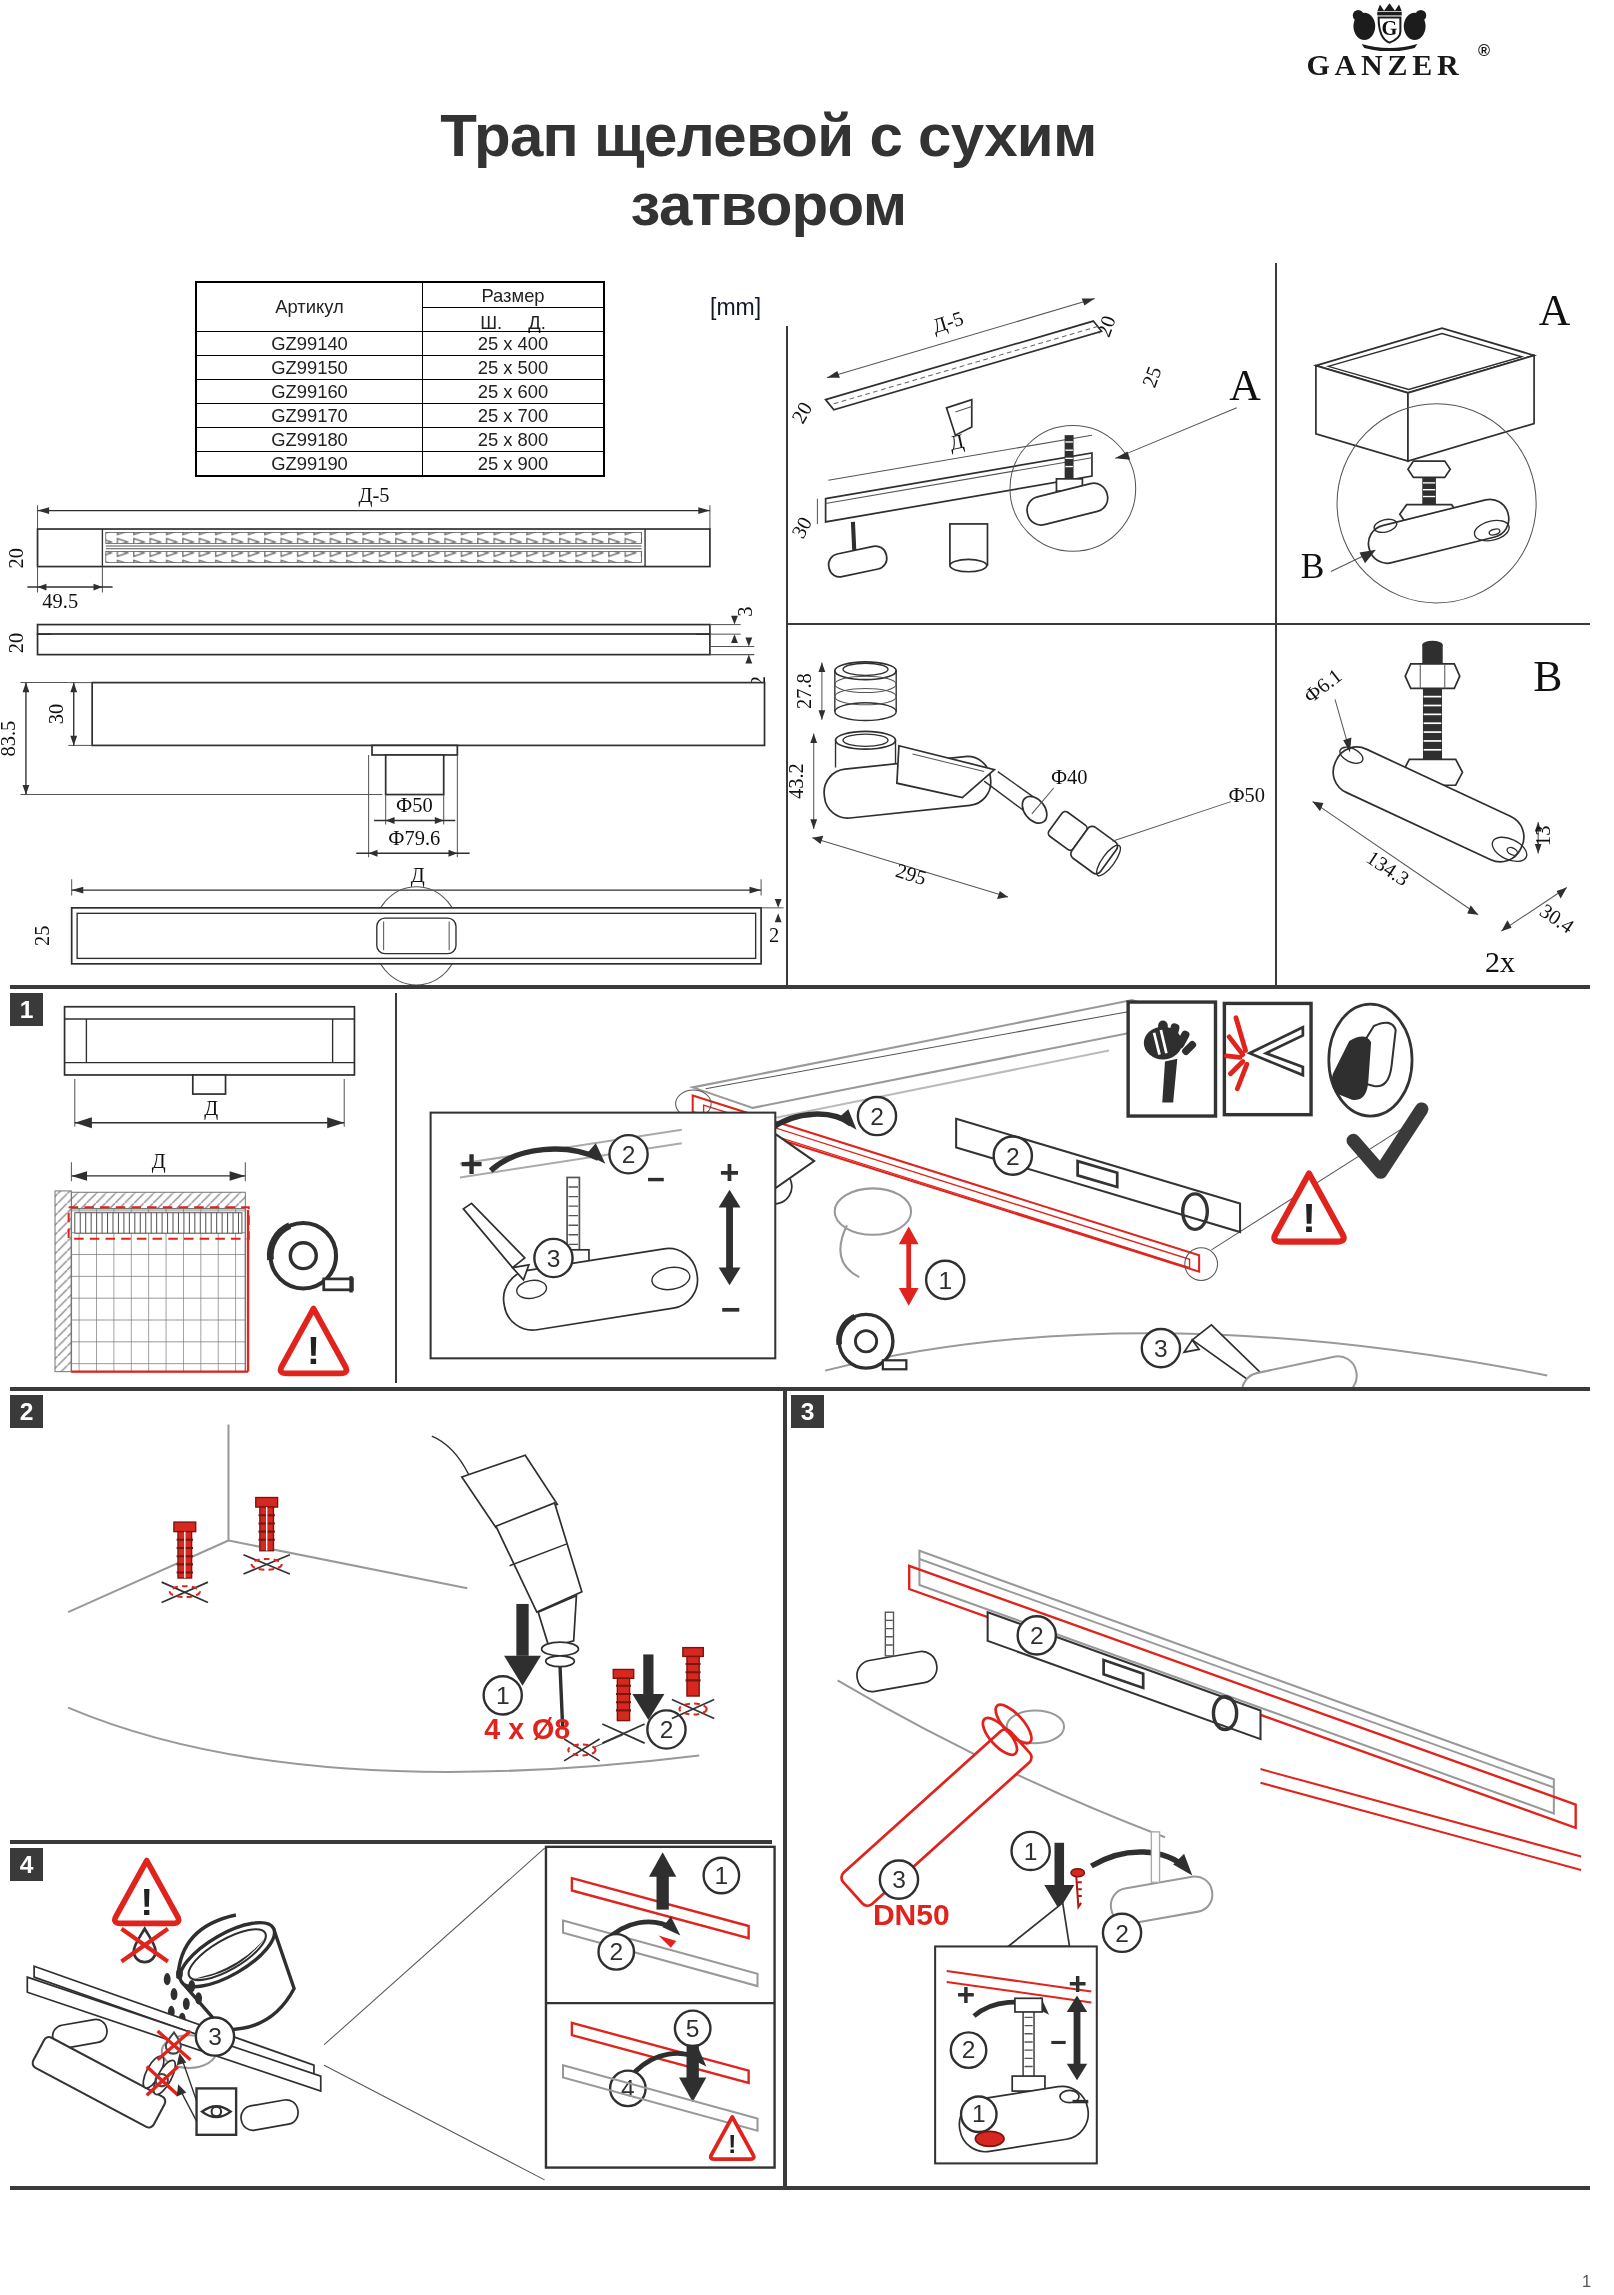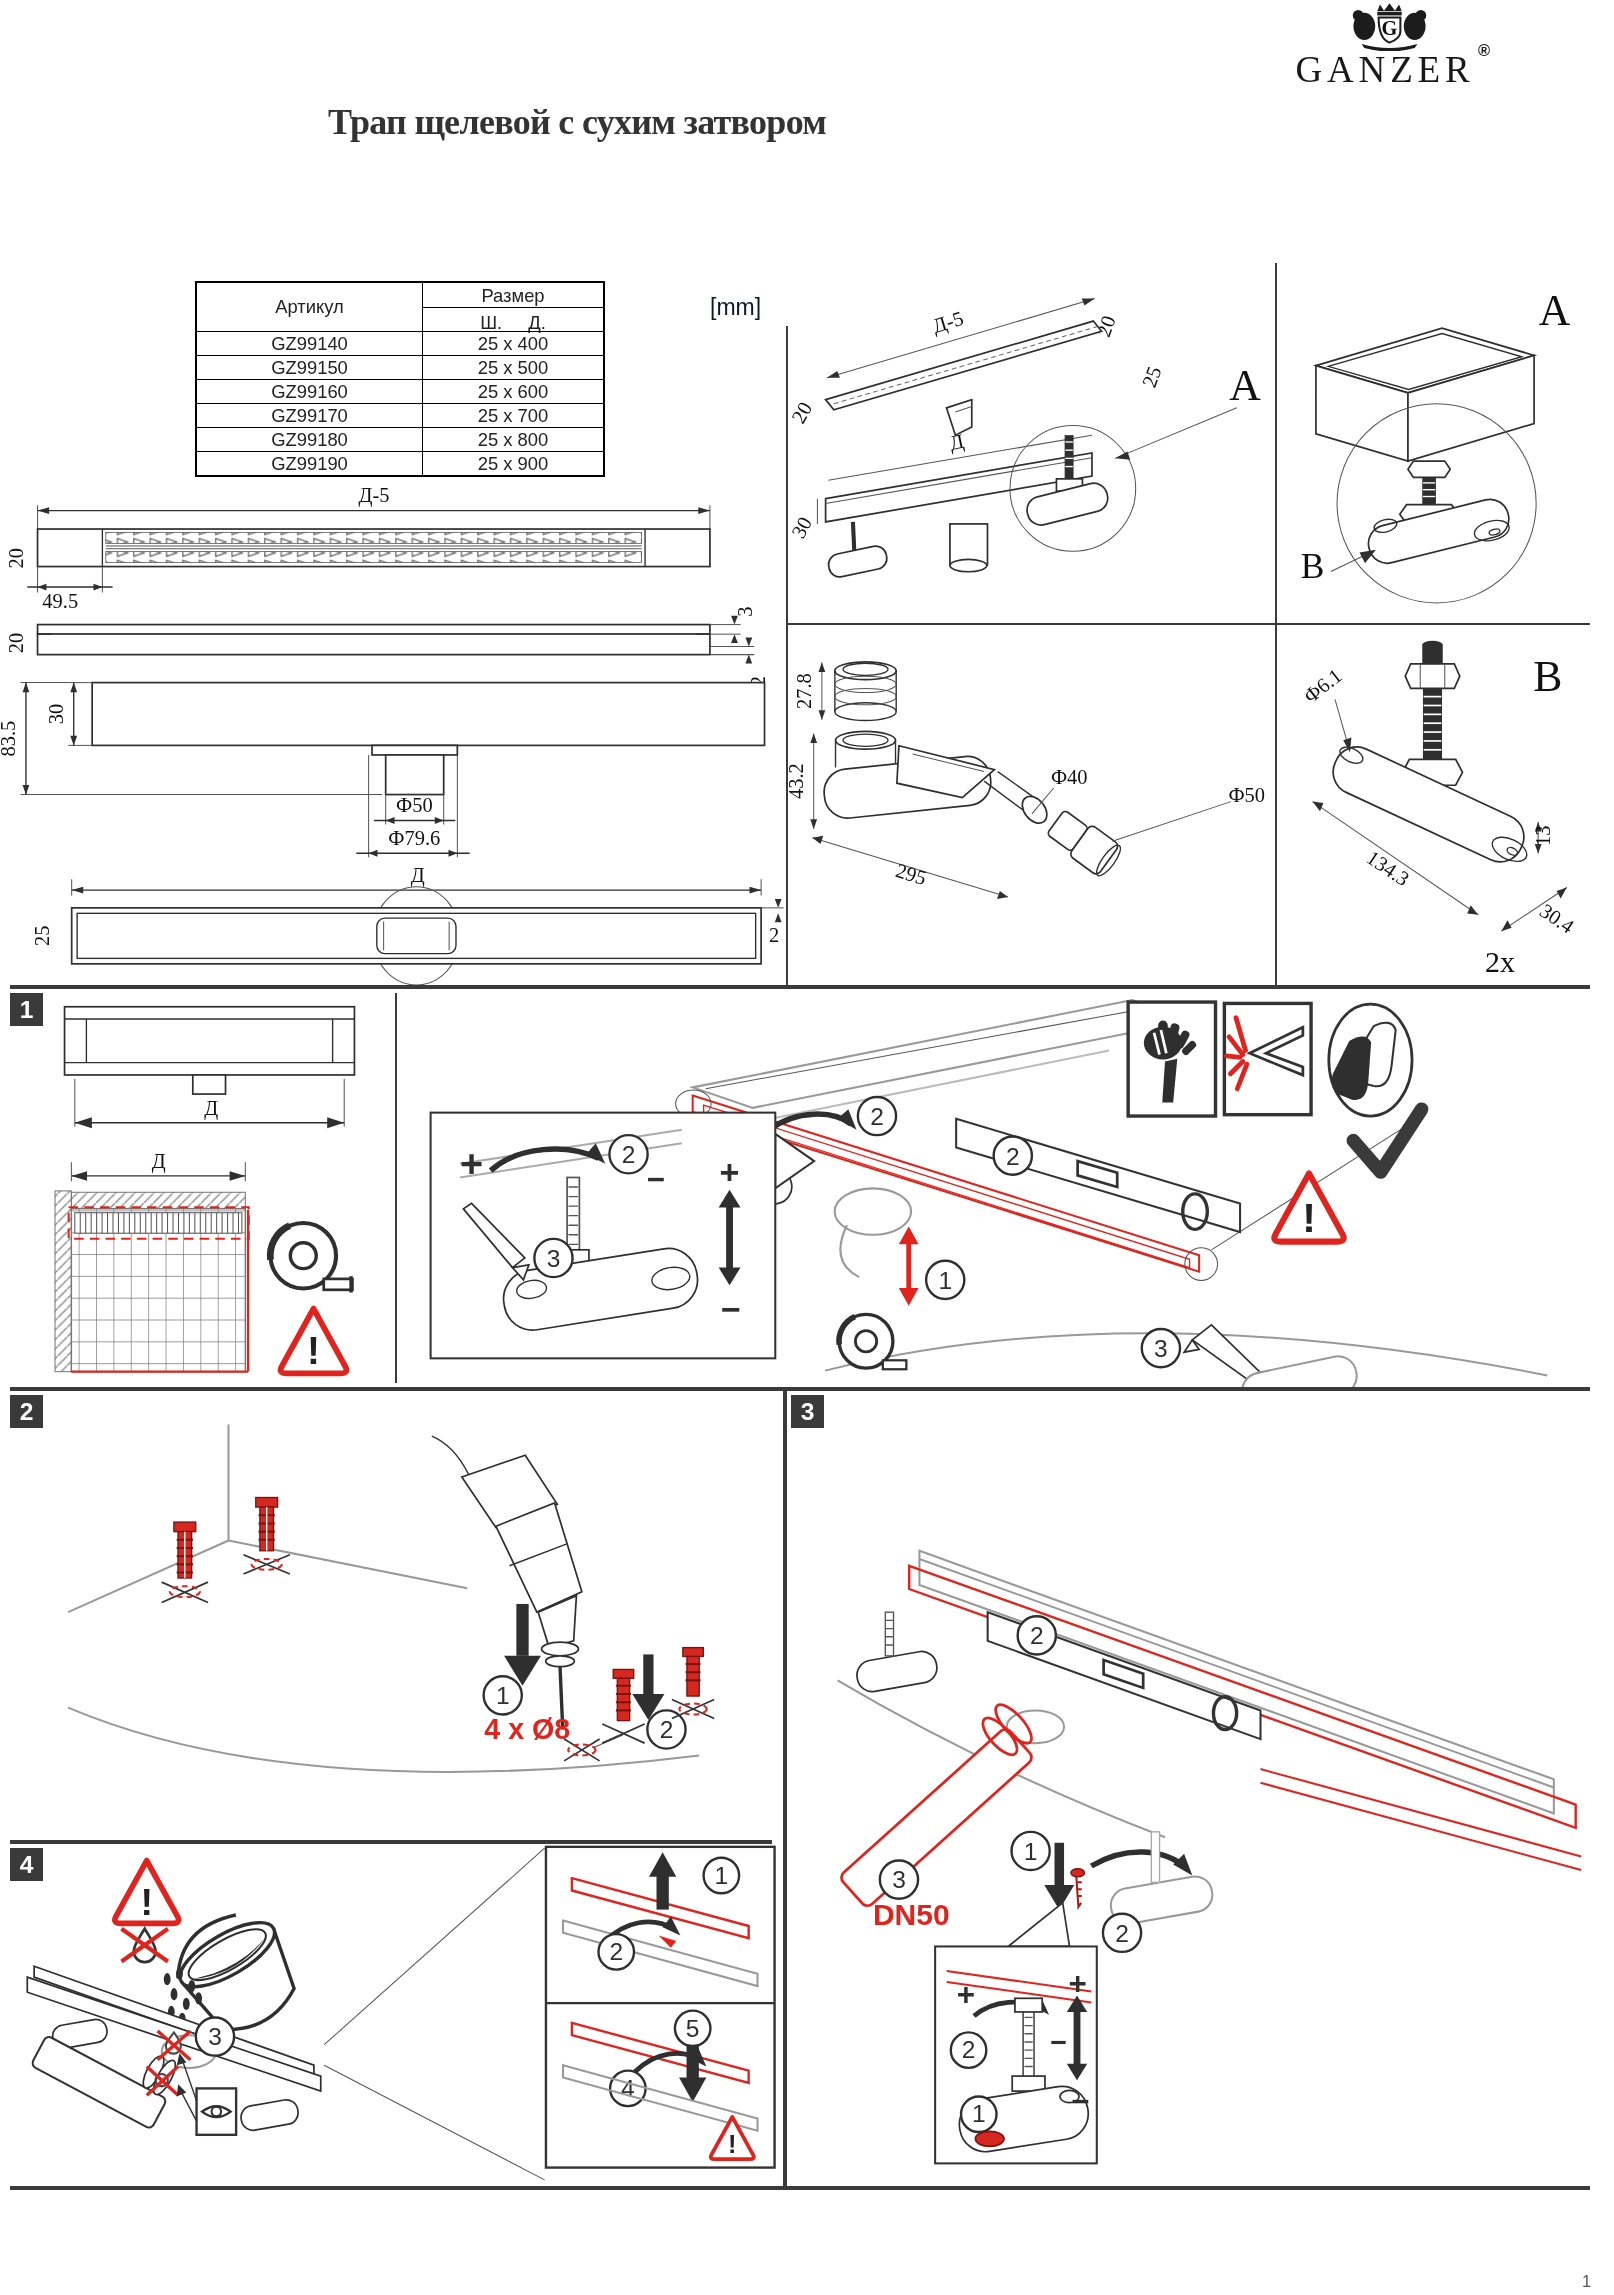--- a/index.html
+++ b/index.html
@@ -1,24 +1,24 @@
 <!DOCTYPE html>
 <html style="font-size:11px"><head>
 <meta charset="utf-8">
 <style>
   html,body{margin:0;padding:0;background:#e8e8e8;}
   .page{position:relative;width:1615px;height:2295px;background:#ffffff;overflow:hidden;
         font-family:"Liberation Sans",sans-serif;color:#1a1a1a;}
   .abs{position:absolute;}
   
   .brand{position:absolute;left:1293px;top:48px;width:184px;text-align:center;
-         font-family:"Liberation Serif",serif;font-weight:normal;font-size:37px;letter-spacing:4.8px;color:#191919;}
+         font-family:"Liberation Serif",serif;font-weight:bold;font-size:30px;letter-spacing:4.8px;color:#191919;}
   .reg{position:absolute;left:1478px;top:41px;font-size:16.4px;font-weight:bold;color:#191919;}
-  .title{position:absolute;left:328px;top:101px;width:881px;text-align:left;
-         font-size:36px;font-weight:bold;letter-spacing:-0.7px;color:#333;font-family:Liberation Serif, serif;}
+  .title{position:absolute;left:328px;top:101px;width:881px;text-align:center;
+         font-size:60px;font-weight:bold;letter-spacing:-0.7px;color:#333;}
   
   .tbl{position:absolute;left:195px;top:281px;display:grid;
        grid-template-columns:225px 181px;grid-auto-rows:24px;
        border:2px solid #000;background:#fff;font-size:18.4px;}
   .tc{display:flex;align-items:center;justify-content:center;color:#222;}
   .bl{border-left:1.4px solid #000;} .bt{border-top:1.4px solid #000;}
   .art-h{grid-row:1/3;grid-column:1;}
   .rz{grid-row:1;grid-column:2;height:26px;text-align:right;} .shd{grid-row:2;grid-column:2;height:29px;gap:26px;}
   .units{position:absolute;left:710px;top:294px;font-size:23px;color:#0f172a;}
   

